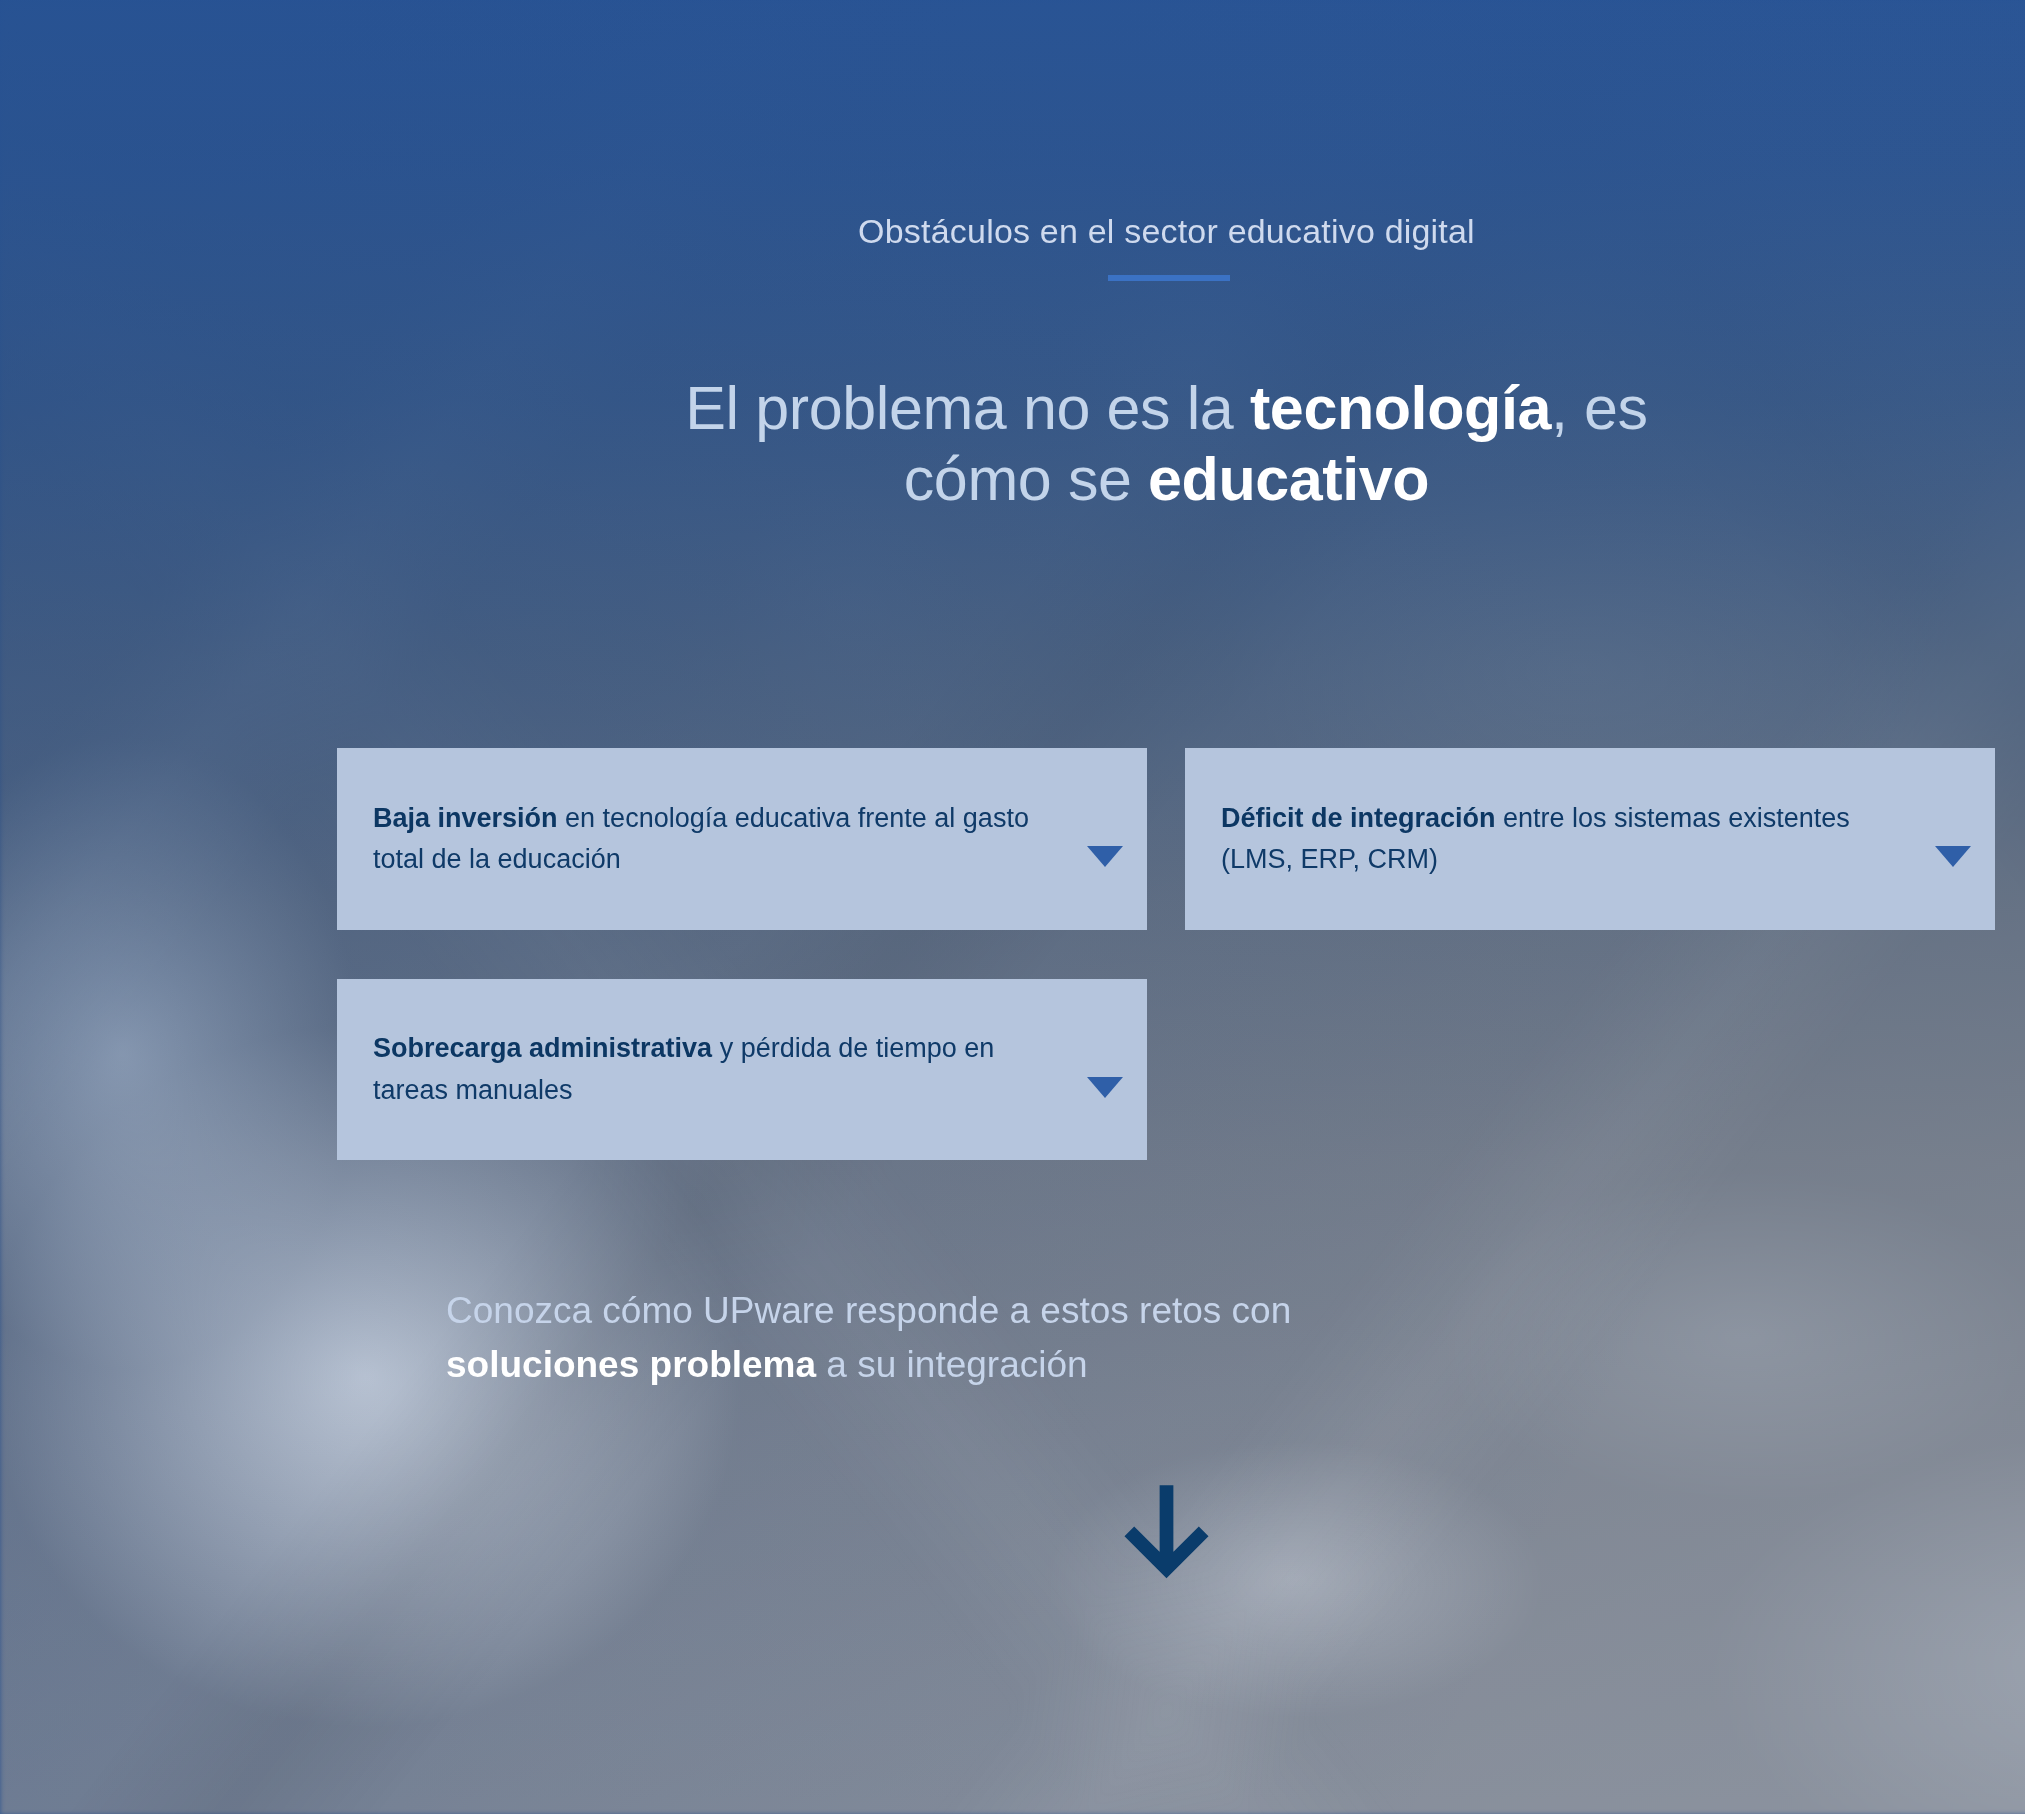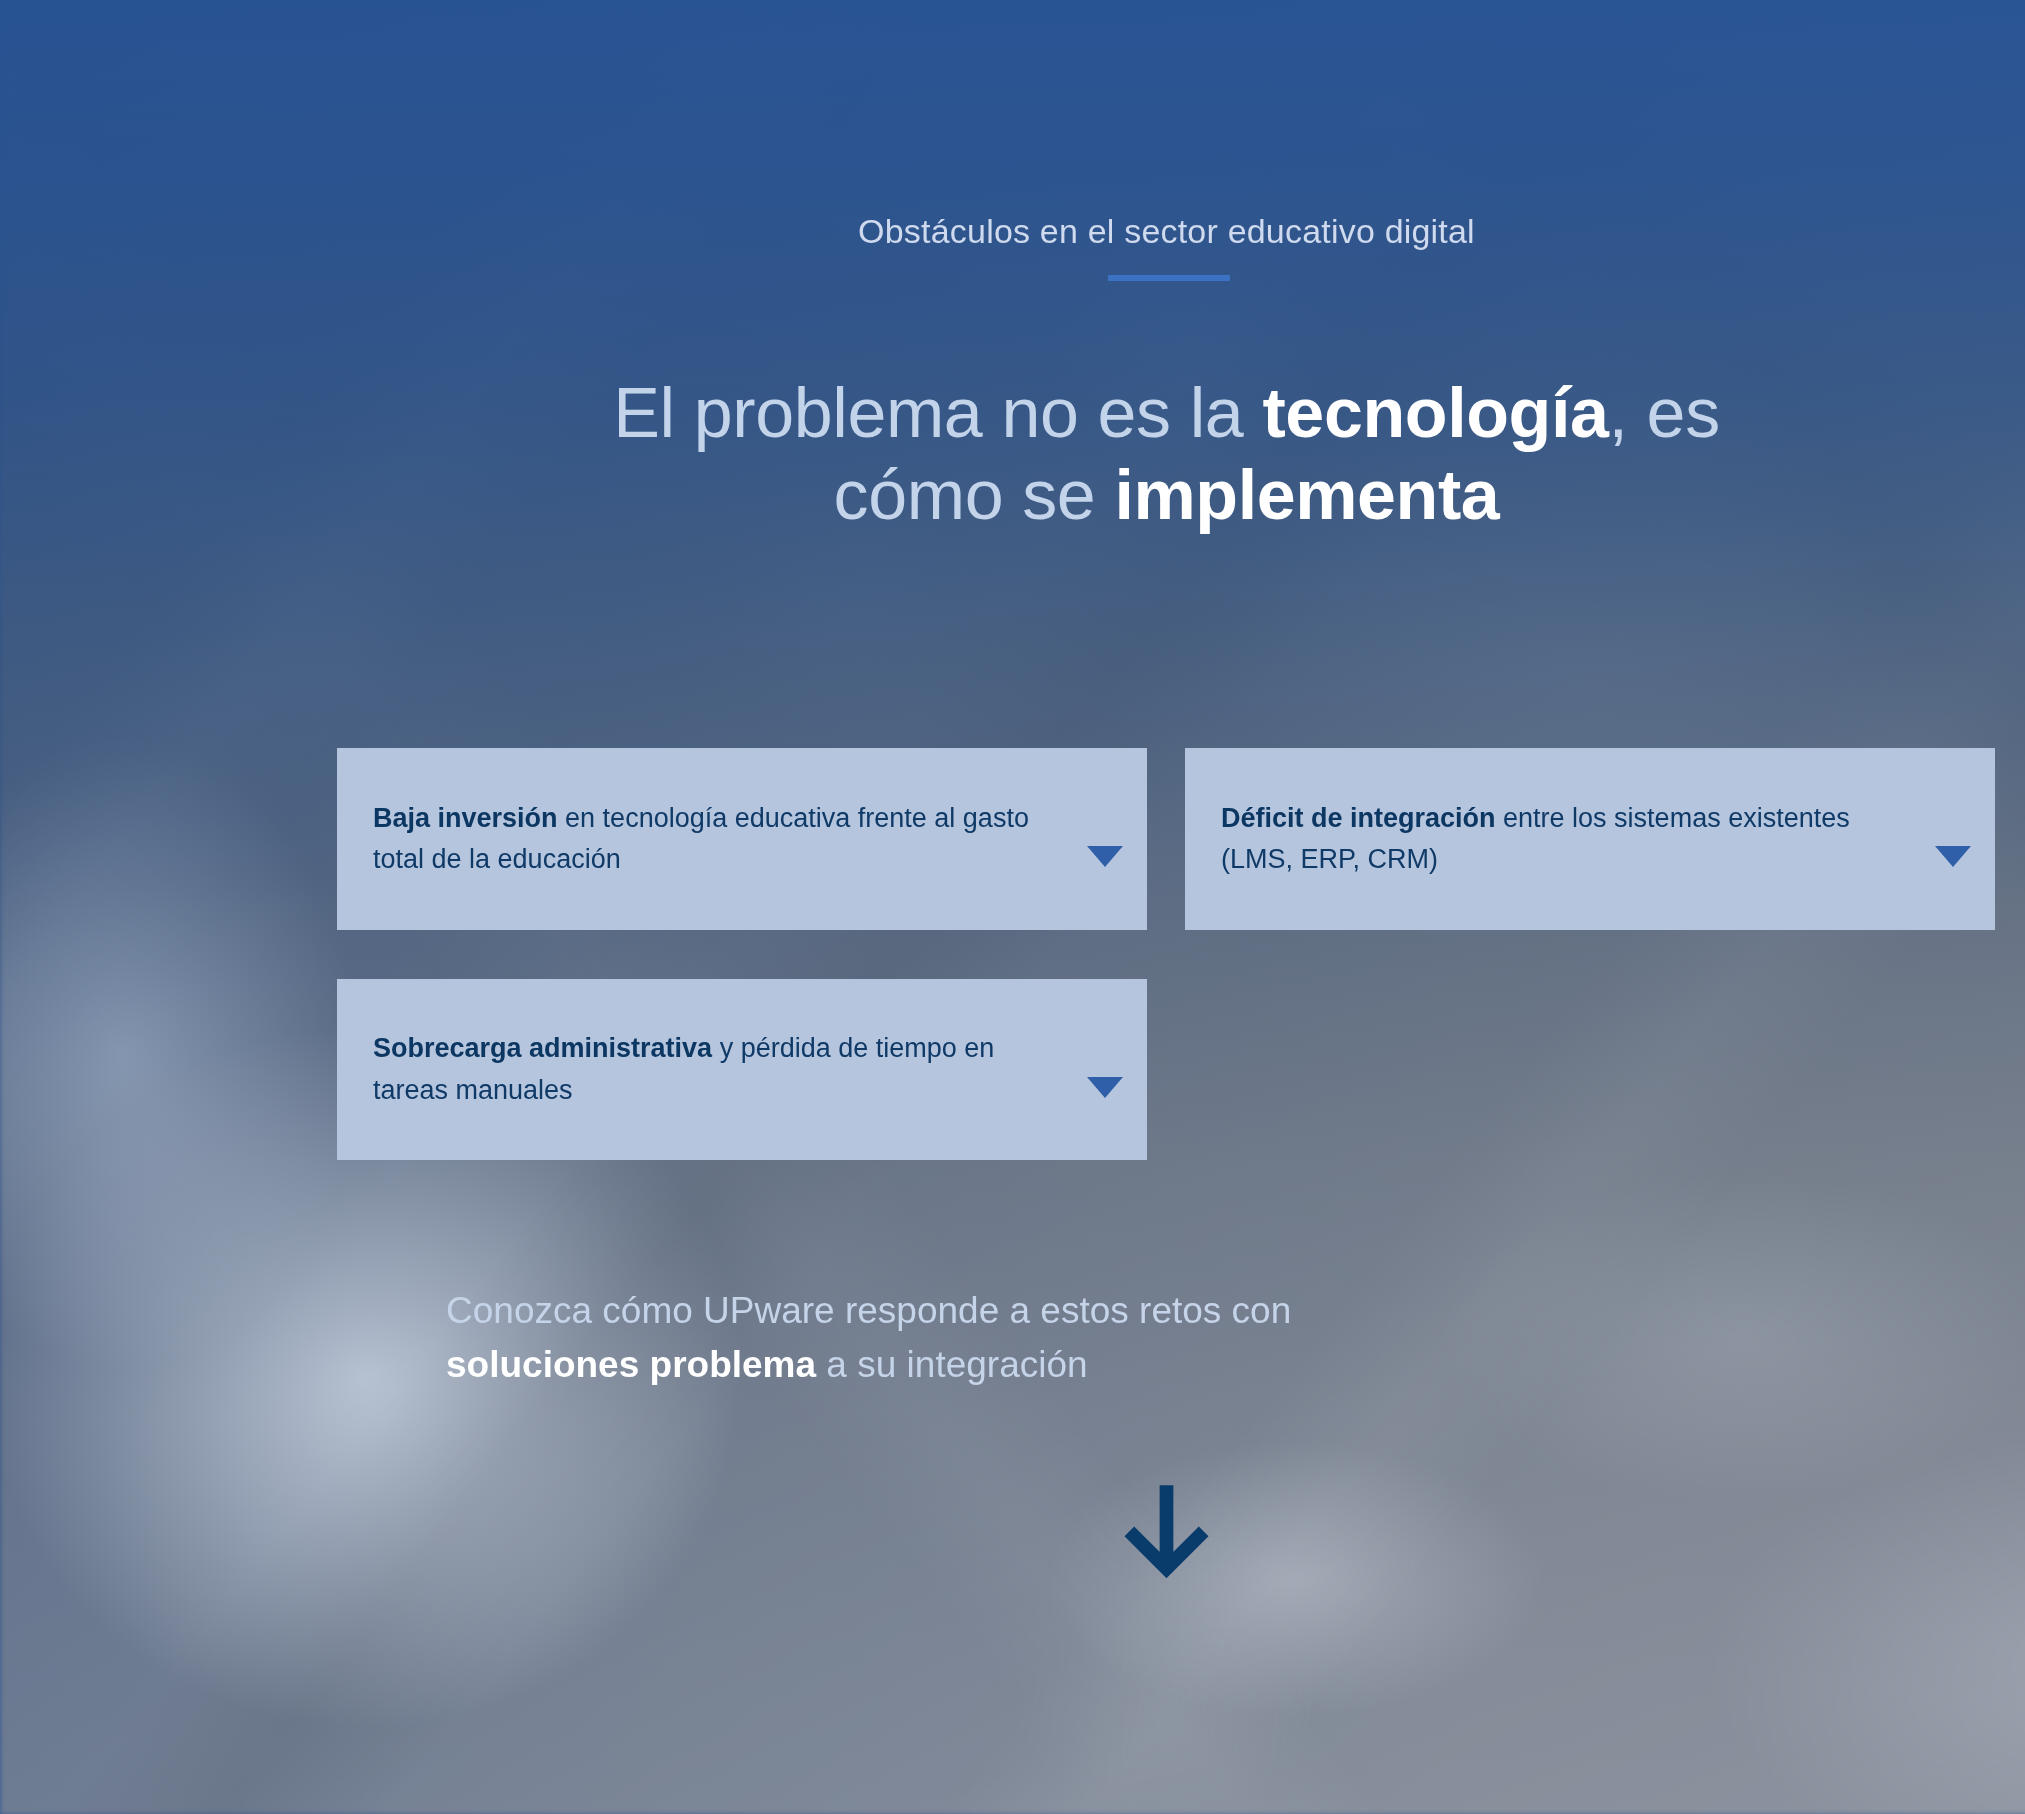--- a/index.html
+++ b/index.html
@@ -92,21 +92,21 @@
     position:absolute;
     top:275px; left:1108px;
     width:122px; height:6px;
     background:#3b72c4;
   }
 
   .headline {
     position:absolute;
     top:373px; left:308px; width:1717px;
     text-align:center;
-    font-size:70px;
+    font-size:61px;
     line-height:1.17;
     font-weight:400;
     color:#c3d4ea;
     letter-spacing:-0.4px;
   }
   .headline b { font-weight:700; color:#ffffff; }
 
   
   .cards {
     position:absolute;
@@ -175,21 +175,21 @@
 
   <div class="content">
 
     <div class="eyebrow">Obstáculos en el sector educativo digital</div>
 
     <div class="accent-bar"></div>
 
     <h1 class="headline">
       <span>El problema no es la </span><b>tecnología</b><span>, es</span>
       <br>
-      <span>cómo se </span><b>implementa</b>
+      <span>cómo se </span><b>educativo</b>
     </h1>
 
     <div class="cards">
 
       <div class="card">
         <div class="card-text"><b>Baja inversión</b><span> en tecnología educativa frente al gasto total de la educación</span></div>
         <span class="chevron"></span>
       </div>
 
       <div class="card">

